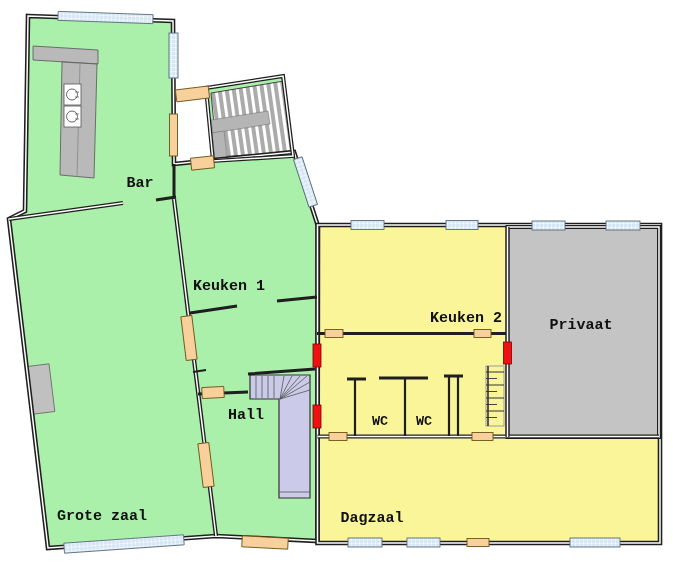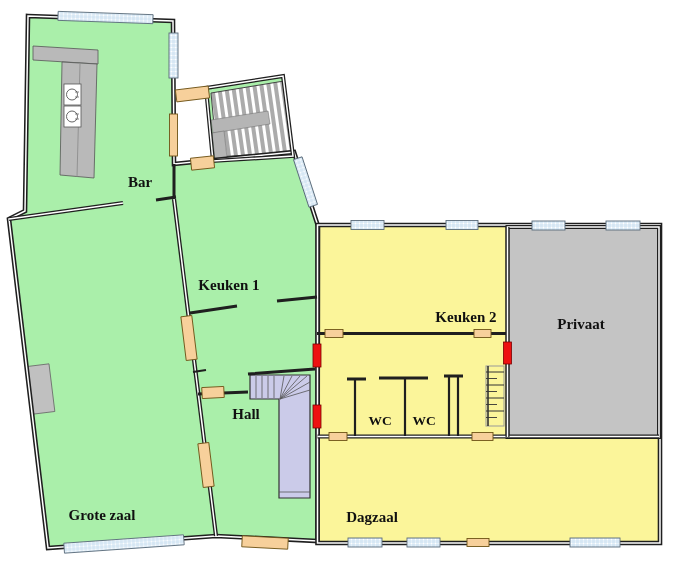--- a/index.html
+++ b/index.html
@@ -1,17 +1,17 @@
 <!DOCTYPE html>
 <html style="--background: #ffffff; --wall: #1f1f1f; --green-room: #aaefaa; --yellow-room: #fbf59a; --gray-room: #c4c4c4; --stairs: #cbcbe9; --door: #f0a844; --window-hatch: #b9d6ec; --red-door: #ee1111; --counter: #b9b9b9;"><head>
 <meta charset="utf-8">
 <style>
   html,body{margin:0;padding:0;background:#fff;}
   .stage{position:relative;width:673px;height:562px;background:var(--background,#fff);overflow:hidden;
-         font-family:Liberation Serif, serif;}
+         font-family:Liberation Mono, monospace;}
   svg{position:absolute;inset:0;}
   .fill-green{fill:var(--green-room);stroke:none;}
   .fill-yellow{fill:var(--yellow-room);stroke:none;}
   .fill-gray{fill:var(--gray-room);stroke:none;}
   .wo{fill:none;stroke:var(--wall);stroke-width:4.6;stroke-linejoin:miter;}
   .wi{fill:none;stroke:#ffffff;stroke-width:1.5;stroke-linejoin:miter;}
   .ws{fill:none;stroke:var(--wall);stroke-width:3;}
   .ws2{fill:none;stroke:var(--wall);stroke-width:2.2;}
   .window{fill:url(#winHatch);stroke:#5a6b7a;stroke-width:0.9;}
   .door{fill:url(#doorHatch);stroke:#6e5316;stroke-width:0.9;}

